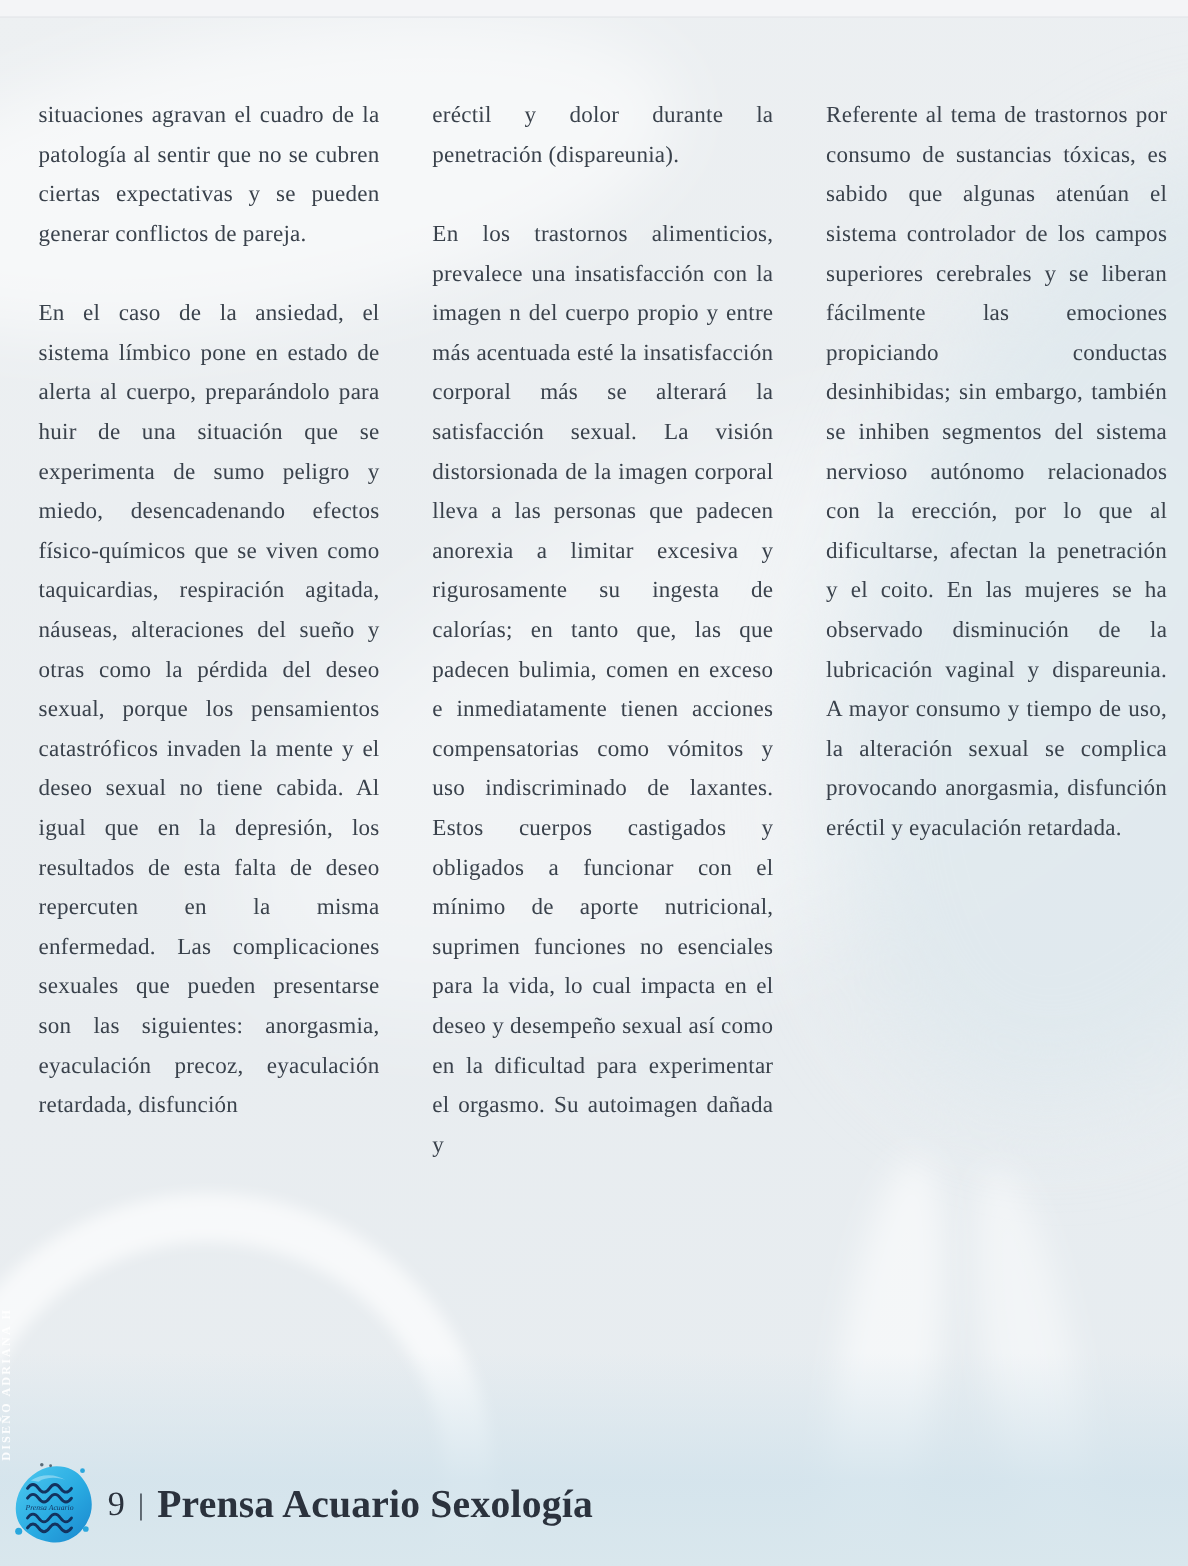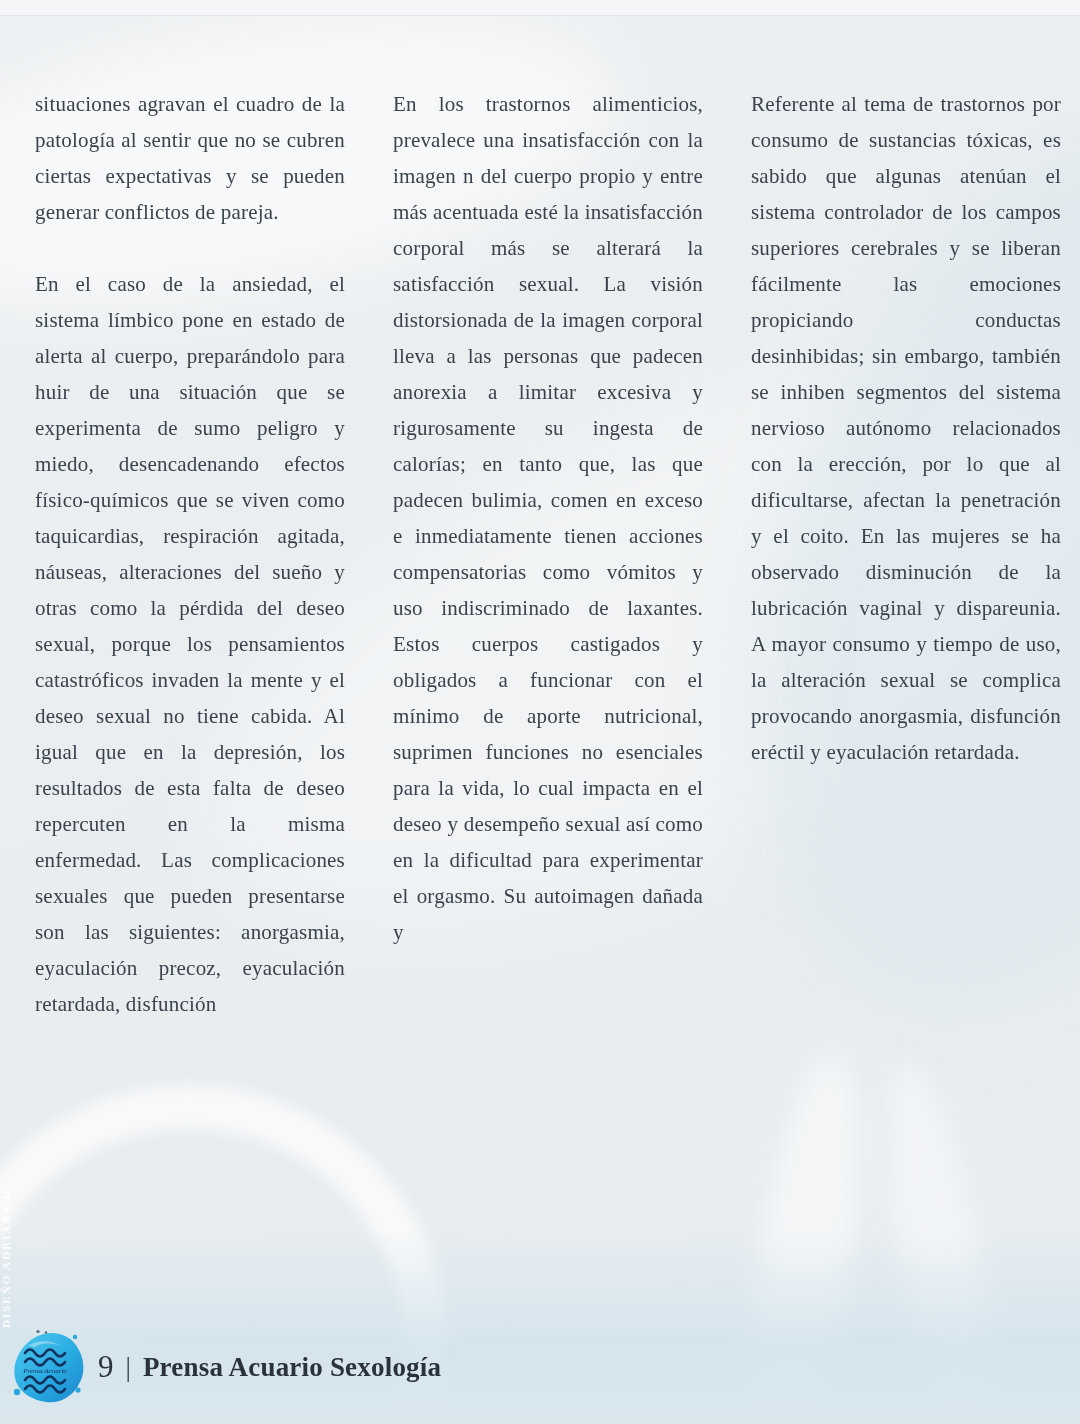--- a/index.html
+++ b/index.html
@@ -96,21 +96,21 @@
   
   .footer {
     position: absolute; left: 8px; top: 1328px;
     display: flex; align-items: center; gap: 14px;
     z-index: 4;
   }
   .logo { width: 76px; height: 78px; flex: 0 0 auto; }
   .footer-text { display: flex; align-items: center; gap: 12px; color: #2b323d; }
   .pagenum { font-size: 31px; font-weight: 400; }
   .sep { font-size: 27px; font-weight: 300; color: #3a424c; }
-  .brand { font-size: 27px; font-weight: 700; letter-spacing: 0.2px; }
+  .brand { font-size: 36px; font-weight: 700; letter-spacing: 0.2px; }
 </style>
 </head>
 <body>
 
 <div class="page">
 
   <div class="top-strip"></div>
 
   <div class="bg-shape band-top"></div>
   <div class="bg-shape band-mid"></div>
@@ -119,20 +119,21 @@
   <div class="bg-shape petal-1"></div>
   <div class="bg-shape petal-2"></div>
   <div class="bg-shape bottom-tint"></div>
 
   <div class="columns">
     <div class="col">
       <p>situaciones agravan el cuadro de la patología al sentir que no se cubren ciertas expectativas y se pueden generar conflictos de pareja.</p>
       <p>En el caso de la ansiedad, el sistema límbico pone en estado de alerta al cuerpo, preparándolo para huir de una situación que se experimenta de sumo peligro y miedo, desencadenando efectos físico-químicos que se viven como taquicardias, respiración agitada, náuseas, alteraciones del sueño y otras como la pérdida del deseo sexual, porque los pensamientos catastróficos invaden la mente y el deseo sexual no tiene cabida. Al igual que en la depresión, los resultados de esta falta de deseo repercuten en la misma enfermedad.  Las complicaciones sexuales que pueden presentarse son las siguientes: anorgasmia, eyaculación precoz, eyaculación retardada, disfunción</p>
     </div>
     <div class="col">
+      <p>eréctil y dolor durante la penetración (dispareunia).</p>
       <p>En los trastornos alimenticios, prevalece una insatisfacción con la imagen n del cuerpo propio y entre más acentuada esté la insatisfacción corporal más se alterará la satisfacción sexual. La visión distorsionada de la imagen corporal lleva a las personas que padecen anorexia a limitar excesiva y rigurosamente su ingesta de calorías; en tanto que, las que padecen bulimia, comen en exceso e inmediatamente tienen acciones compensatorias como vómitos y uso indiscriminado de laxantes. Estos cuerpos castigados y obligados a funcionar con el mínimo de aporte nutricional, suprimen  funciones no esenciales para la vida, lo cual impacta en el deseo y desempeño sexual así como en la dificultad para experimentar el orgasmo. Su autoimagen dañada y</p>
     </div>
     <div class="col">
       <p>Referente al tema de trastornos por consumo de sustancias tóxicas, es sabido que algunas atenúan el sistema controlador de los campos superiores cerebrales y se liberan fácilmente las emociones propiciando conductas desinhibidas; sin embargo, también se inhiben segmentos del sistema nervioso autónomo relacionados con la erección, por lo que al dificultarse, afectan la penetración y el coito. En las mujeres se ha observado disminución de la lubricación vaginal y dispareunia. A mayor consumo y tiempo de uso, la alteración sexual se complica provocando anorgasmia, disfunción eréctil y eyaculación retardada.</p>
     </div>
   </div>
 
   <div class="credit">DISEÑO ADRIANA H</div>
 
   <div class="footer">

